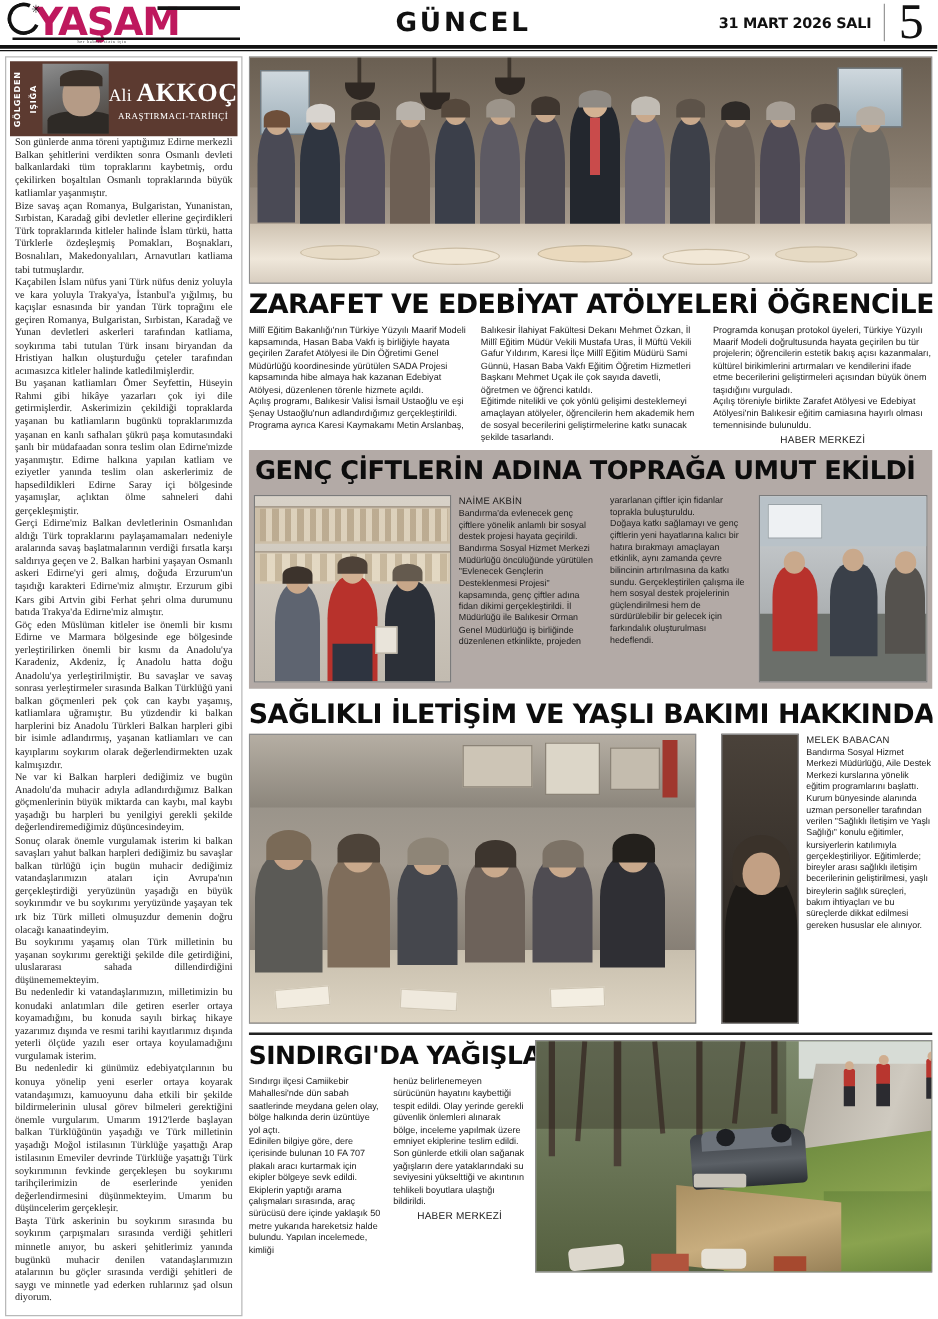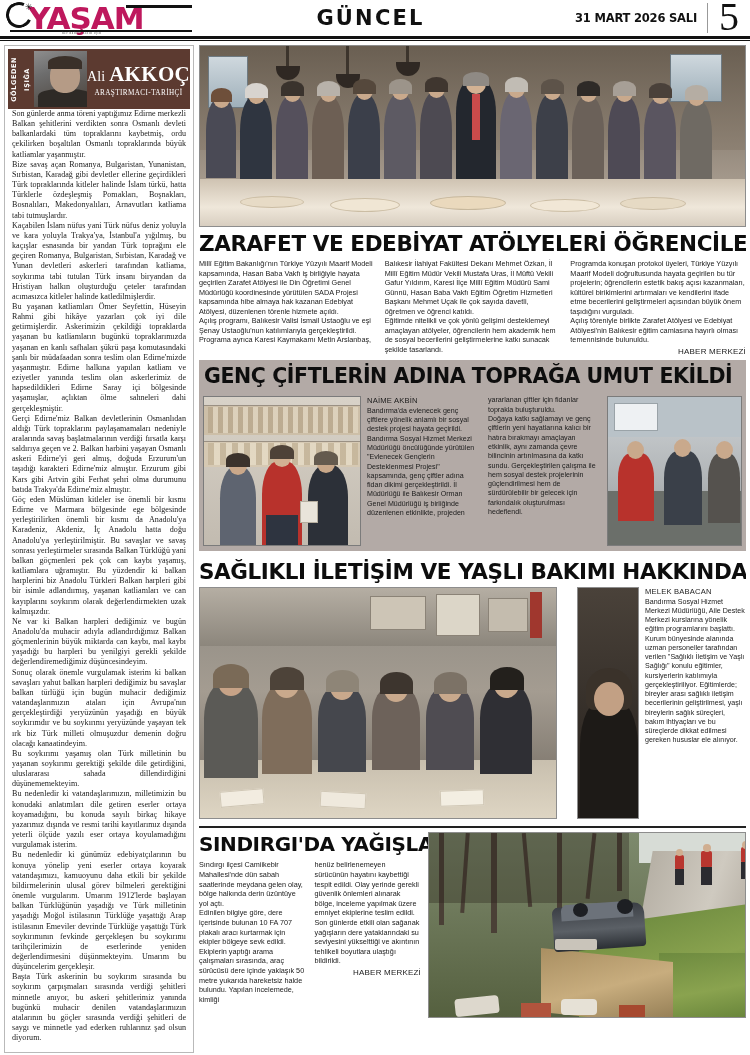--- a/index.html
+++ b/index.html
@@ -260,21 +260,21 @@
     display: flex;
     gap: 10px;
     font-family: "Liberation Sans", sans-serif;
     font-size: 7.25px;
     line-height: 9.55px;
     color: #1b1b1b;
   }
   .cols3 > div { flex: 1; }
   .cols3 p { margin: 0; }
   .byline {
-    text-align: right;
+    text-align: center;
     font-size: 8px;
     letter-spacing: .2px;
     margin-top: 2px;
   }
   .reporter {
     font-size: 7.6px;
     letter-spacing: .2px;
     margin-bottom: 1px;
   }
 
@@ -532,21 +532,21 @@
         <div class="ph" style="left:130px;bottom:14px;width:70px;height:14px;background:#f0e6d4;border-radius:50%;border:1px solid #cbbda4;"></div>
         <div class="ph" style="left:230px;bottom:16px;width:76px;height:14px;background:#ead9bd;border-radius:50%;border:1px solid #c6b79c;"></div>
         <div class="ph" style="left:330px;bottom:14px;width:70px;height:13px;background:#f1e7d6;border-radius:50%;border:1px solid #cbbda4;"></div>
         <div class="ph" style="left:420px;bottom:16px;width:66px;height:13px;background:#e6dac4;border-radius:50%;border:1px solid #cbbda4;"></div>
       </div>
 
       <div class="headline">ZARAFET VE EDEBİYAT ATÖLYELERİ ÖĞRENCİLERE KAPILARINI AÇTI</div>
       <div class="cols3">
         <div>
           <p>Millî Eğitim Bakanlığı'nın Türkiye Yüzyılı Maarif Modeli kapsamında, Hasan Baba Vakfı iş birliğiyle hayata geçirilen Zarafet Atölyesi ile Din Öğretimi Genel Müdürlüğü koordinesinde yürütülen SADA Projesi kapsamında hibe almaya hak kazanan Edebiyat Atölyesi, düzenlenen törenle hizmete açıldı.</p>
-          <p>Açılış programı, Balıkesir Valisi İsmail Ustaoğlu ve eşi Şenay Ustaoğlu'nun katılımlarıyla gerçekleştirildi. Programa ayrıca Karesi Kaymakamı Metin Arslanbaş,</p>
+          <p>Açılış programı, Balıkesir Valisi İsmail Ustaoğlu ve eşi Şenay Ustaoğlu'nun adlandırdığımız gerçekleştirildi. Programa ayrıca Karesi Kaymakamı Metin Arslanbaş,</p>
         </div>
         <div>
           <p>Balıkesir İlahiyat Fakültesi Dekanı Mehmet Özkan, İl Millî Eğitim Müdür Vekili Mustafa Uras, İl Müftü Vekili Gafur Yıldırım, Karesi İlçe Millî Eğitim Müdürü Sami Günnü, Hasan Baba Vakfı Eğitim Öğretim Hizmetleri Başkanı Mehmet Uçak ile çok sayıda davetli, öğretmen ve öğrenci katıldı.</p>
           <p>Eğitimde nitelikli ve çok yönlü gelişimi desteklemeyi amaçlayan atölyeler, öğrencilerin hem akademik hem de sosyal becerilerini geliştirmelerine katkı sunacak şekilde tasarlandı.</p>
         </div>
         <div>
           <p>Programda konuşan protokol üyeleri, Türkiye Yüzyılı Maarif Modeli doğrultusunda hayata geçirilen bu tür projelerin; öğrencilerin estetik bakış açısı kazanmaları, kültürel birikimlerini artırmaları ve kendilerini ifade etme becerilerini geliştirmeleri açısından büyük önem taşıdığını vurguladı.</p>
           <p>Açılış töreniyle birlikte Zarafet Atölyesi ve Edebiyat Atölyesi'nin Balıkesir eğitim camiasına hayırlı olması temennisinde bulunuldu.</p>
           <div class="byline">HABER MERKEZİ</div>
         </div>

